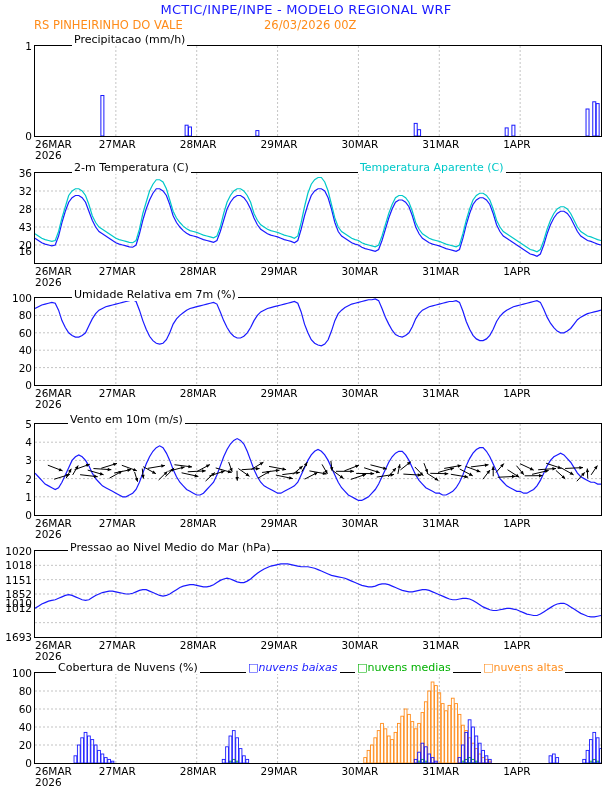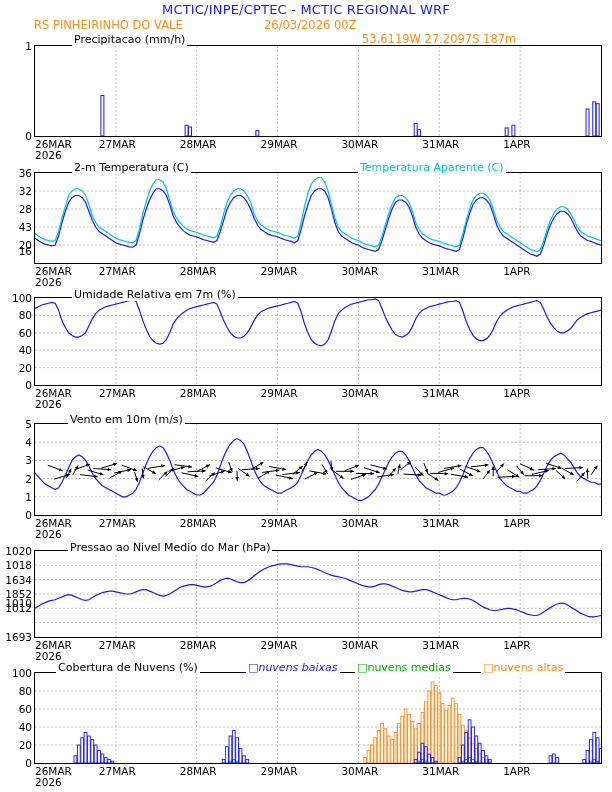--- a/index.html
+++ b/index.html
@@ -47,24 +47,23 @@
   }
   .yearlab{position:absolute;font-size:10.5px;color:#000;}
 
   svg{display:block;}
 </style>
 </head>
 <body>
 
 <div class="page">
 
-  <div class="hdr-title">MCTIC/INPE/CPTEC - MCTIC REGIONAL WRF</div>
+  <div class="hdr-title">MCTIC/INPE/INPE - MODELO REGIONAL WRF</div>
   <div class="hdr-station">RS PINHEIRINHO DO VALE</div>
   <div class="hdr-date">26/03/2026 00Z</div>
-  <div class="hdr-coords">53.6119W 27.2097S 187m</div>
 
   <div class="panel">
     <div class="ptitle" style="left:72px;top:33px;">Precipitacao (mm/h)</div>
     <div class="plot" id="plot0" style="left:34px;top:45px;width:568px;height:92px;">
         <svg width="566" height="90" viewBox="0 0 566 90">
           <line x1="80.85714285714285" y1="0" x2="80.85714285714285" y2="90" stroke="#aaaaaa" stroke-width="0.7" stroke-dasharray="2,2"></line>
           <line x1="161.7142857142857" y1="0" x2="161.7142857142857" y2="90" stroke="#aaaaaa" stroke-width="0.7" stroke-dasharray="2,2"></line>
           <line x1="242.57142857142856" y1="0" x2="242.57142857142856" y2="90" stroke="#aaaaaa" stroke-width="0.7" stroke-dasharray="2,2"></line>
           <line x1="323.4285714285714" y1="0" x2="323.4285714285714" y2="90" stroke="#aaaaaa" stroke-width="0.7" stroke-dasharray="2,2"></line>
           <line x1="404.2857142857143" y1="0" x2="404.2857142857143" y2="90" stroke="#aaaaaa" stroke-width="0.7" stroke-dasharray="2,2"></line>
@@ -662,21 +661,21 @@
       <div class="xlab" style="left: 179.714px; top: 517px;">28MAR</div>
       <div class="xlab" style="left: 260.571px; top: 517px;">29MAR</div>
       <div class="xlab" style="left: 341.429px; top: 517px;">30MAR</div>
       <div class="xlab" style="left: 422.286px; top: 517px;">31MAR</div>
       <div class="xlab" style="left: 503.143px; top: 517px;">1APR</div>
       <div class="yearlab" style="left: 35px; top: 528px;">2026</div>
       <div class="ylab" style="left: 0px; top: 637px; width: 32px;">1693</div>
       <div class="ylab" style="left: 0px; top: 603px; width: 32px;">1010</div>
       <div class="ylab" style="left: 0px; top: 608.333px; width: 32px;">1012</div>
       <div class="ylab" style="left: 0px; top: 594px; width: 32px;">1852</div>
-      <div class="ylab" style="left: 0px; top: 579.667px; width: 32px;">1634</div>
+      <div class="ylab" style="left: 0px; top: 579.667px; width: 32px;">1151</div>
       <div class="ylab" style="left: 0px; top: 565.333px; width: 32px;">1018</div>
       <div class="ylab" style="left: 0px; top: 551px; width: 32px;">1020</div>
       <div class="xlab" style="left: 35px; top: 639px;">26MAR</div>
       <div class="xlab" style="left: 98.8571px; top: 639px;">27MAR</div>
       <div class="xlab" style="left: 179.714px; top: 639px;">28MAR</div>
       <div class="xlab" style="left: 260.571px; top: 639px;">29MAR</div>
       <div class="xlab" style="left: 341.429px; top: 639px;">30MAR</div>
       <div class="xlab" style="left: 422.286px; top: 639px;">31MAR</div>
       <div class="xlab" style="left: 503.143px; top: 639px;">1APR</div>
       <div class="yearlab" style="left: 35px; top: 650px;">2026</div>

